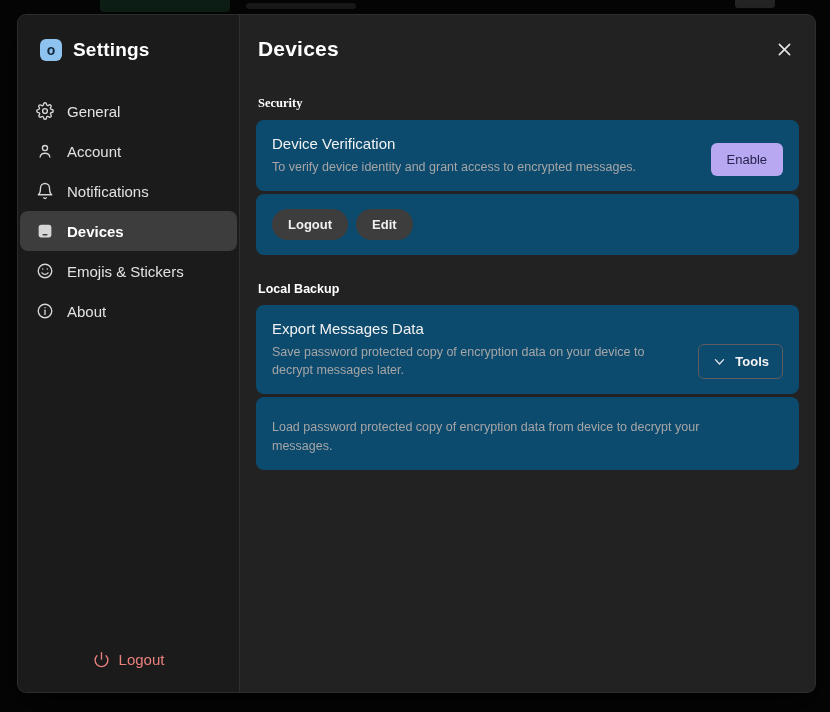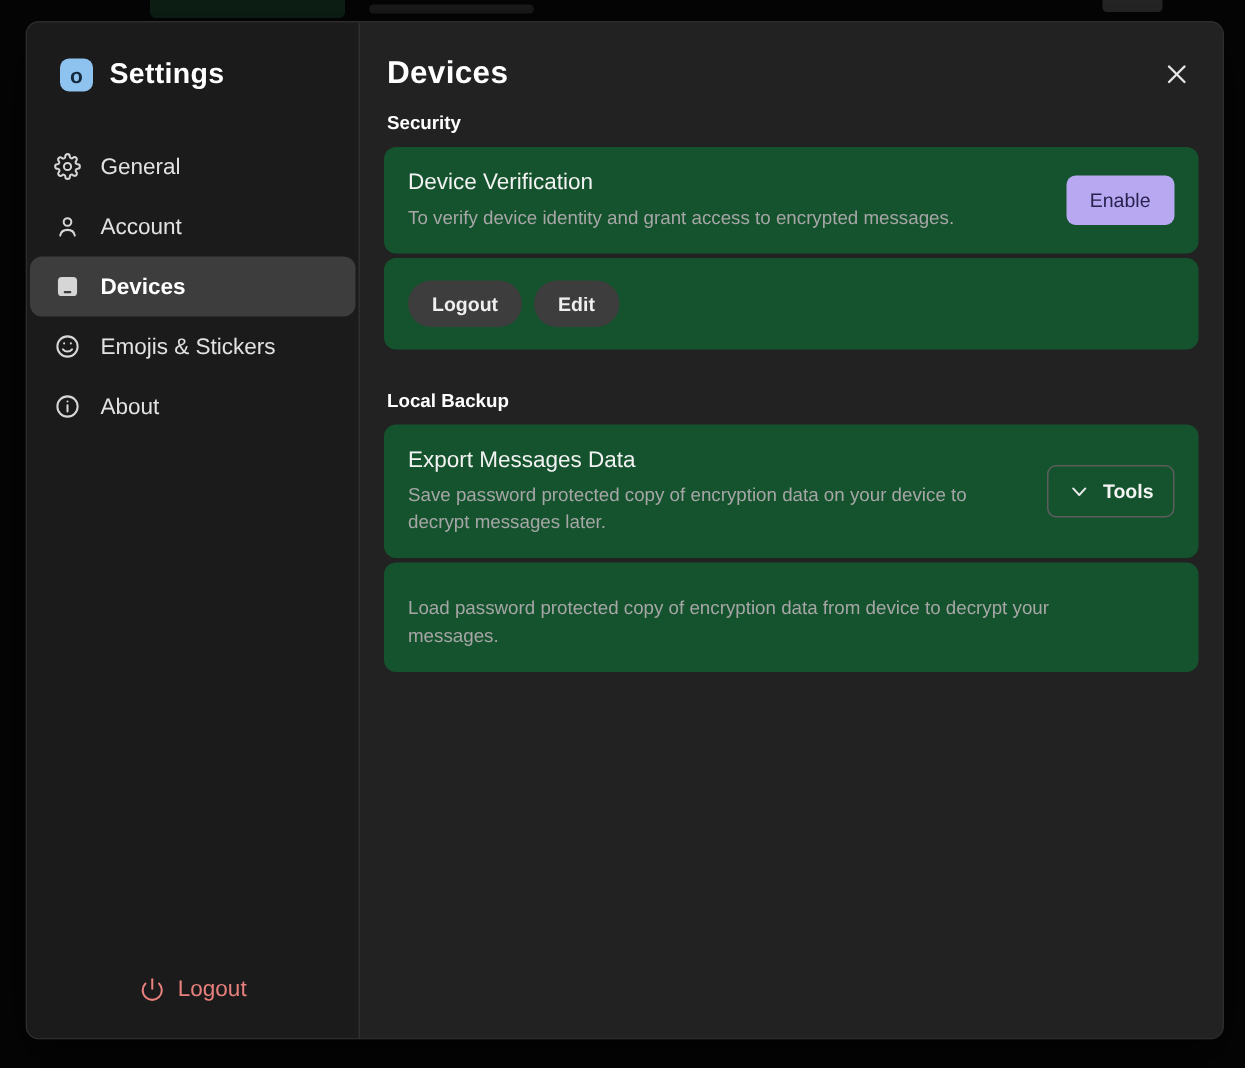--- a/index.html
+++ b/index.html
@@ -57,24 +57,24 @@
 
   
   .main{flex:1;background:#222222;padding:0 16px;overflow:hidden;}
   .main-header{display:flex;align-items:center;justify-content:space-between;padding:21px 2px 0 2px;}
   .page-title{font-size:21px;font-weight:700;color:#ffffff;letter-spacing:.2px;}
   .close-btn{
     background:transparent;border:none;cursor:pointer;color:#e6e6e6;
     width:26px;height:26px;display:flex;align-items:center;justify-content:center;border-radius:6px;
   }
   .section-label{font-size:12.5px;font-weight:700;color:#ffffff;margin:27px 2px 9px;}
-  .section-label.first{margin-top:13px;}
+  .section-label.first{margin-top:34px;font-family:Liberation Serif, serif;}
   .card{
-    background:#14532d;border-radius:8px;padding:15px 16px;
-    display:flex;align-items:center;justify-content:space-between;gap:14px;
+    background:#0c4a6e;border-radius:8px;padding:15px 16px;
+    display:flex;align-items:flex-end;justify-content:space-between;gap:14px;
   }
   .card + .card{margin-top:3px;}
   .card-title{font-size:15px;color:#f2f2f2;font-weight:400;}
   .card-desc{font-size:12.5px;color:#a6a6a6;margin-top:6px;line-height:1.45;max-width:432px;}
   .card-desc .strong{color:#e9e9e9;font-weight:500;}
   .btn-primary{
     background:var(--accent_purple);color:#27224e;border:none;cursor:pointer;
     font-size:13px;font-weight:500;padding:9px 16px;border-radius:6px;font-family:inherit;
     white-space:nowrap;
   }
@@ -125,20 +125,29 @@
       <button class="mi">
         <span class="icon">
           <svg width="18" height="18" viewBox="0 0 24 24" fill="none" stroke="currentColor" stroke-width="1.8" stroke-linecap="round">
               <circle cx="12" cy="8" r="3.4"></circle>
               <path d="M5.5 20c.6-3.2 3.2-5 6.5-5s5.9 1.8 6.5 5"></path>
             </svg>
         </span>
         <span class="mi-label">Account</span>
       </button>
 
+      <button class="mi">
+        <span class="icon">
+          <svg width="18" height="18" viewBox="0 0 24 24" fill="none" stroke="currentColor" stroke-width="1.8" stroke-linecap="round" stroke-linejoin="round">
+              <path d="M18 8a6 6 0 0 0-12 0c0 7-3 9-3 9h18s-3-2-3-9"></path>
+              <path d="M13.7 21a2 2 0 0 1-3.4 0"></path>
+            </svg>
+        </span>
+        <span class="mi-label">Notifications</span>
+      </button>
 
       <button class="mi selected">
         <span class="icon">
           <svg width="18" height="18" viewBox="0 0 24 24">
               <rect x="3.5" y="3.5" width="17" height="17" rx="3.5" fill="currentColor"></rect>
               <line x1="9.5" y1="17" x2="14.5" y2="17" stroke="#3d3d3d" stroke-width="1.8" stroke-linecap="round"></line>
             </svg>
         </span>
         <span class="mi-label">Devices</span>
       </button>

